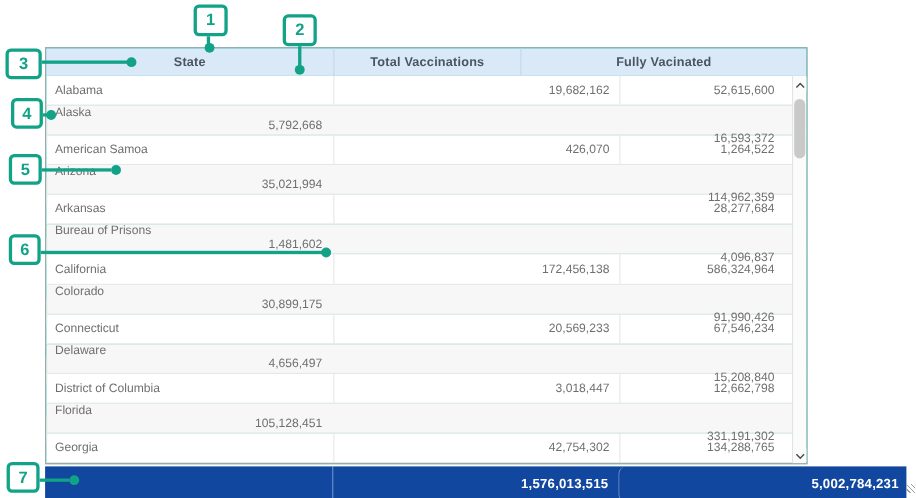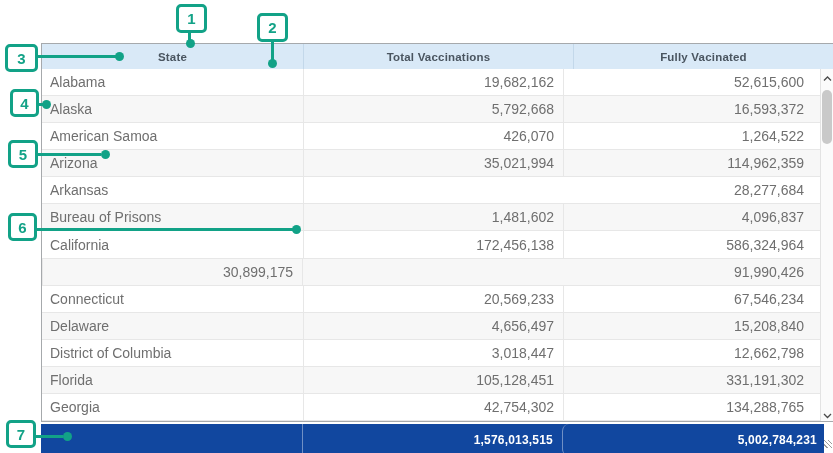--- a/index.html
+++ b/index.html
@@ -1,32 +1,32 @@
 <!DOCTYPE html>
 <html><head>
 <meta charset="utf-8">
 <style>
   html,body{margin:0;padding:0;background:#ffffff;}
   .canvas{position:relative;width:833px;height:453px;background:#ffffff;
           font-family:"Liberation Sans",sans-serif;overflow:hidden;}
 
   
-  .table{position:absolute;left:41px;top:43px;width:793px;height:379px;
+  .table{position:absolute;left:41px;top:43px;width:693px;height:379px;
          box-sizing:border-box;border:1px solid #a6a9ac;background:#14b8a6;}
   .header{display:flex;height:25px;background:#d9e9f7;}
   .hcell{box-sizing:border-box;display:flex;align-items:center;justify-content:center;
          font-size:11.5px;font-weight:bold;color:#4a5560;letter-spacing:.2px;cursor:pointer;}
   .hcell + .hcell{border-left:1px solid #c3d8ea;}
   .w1{width:261px;flex:none;}
   .w2{width:260px;flex:none;}
   .w3{flex:1;min-width:0;}
   .tbody{position:relative;height:352px;overflow:hidden;}
   .row{display:flex;height:27.08px;box-sizing:border-box;border-bottom:1px solid #e7e7e7;background:#fff;}
-  .row.alt{background:#f7f7f7;}
-  .cell{box-sizing:border-box;display:flex;align-items:center;font-size:14px;color:#6f6f6f;}
+  .row.alt{background:#f7f7f7;flex-direction:column;}
+  .cell{box-sizing:border-box;display:flex;align-items:center;font-size:11px;color:#6f6f6f;}
   .cell.c1{padding-left:8px;}
   .cell.c2{justify-content:flex-end;padding-right:9px;border-left:1px solid #e7e7e7;}
   .cell.c3{justify-content:flex-end;padding-right:29px;border-left:1px solid #e7e7e7;}
 
   
   .scrollbar{position:absolute;top:25px;right:0;width:13px;height:352px;
              box-sizing:border-box;background:#fbfbfb;border-left:1px solid #e3e3e3;}
   .sb-btn{position:absolute;left:0;width:12px;height:13px;display:flex;
           align-items:center;justify-content:center;cursor:pointer;background:#fbfbfb;}
   .sb-up{top:1px;}
@@ -96,20 +96,21 @@
           <div class="cell c1 w1">Bureau of Prisons</div>
           <div class="cell c2 w2">1,481,602</div>
           <div class="cell c3 w3">4,096,837</div>
         </div>
         <div class="row">
           <div class="cell c1 w1">California</div>
           <div class="cell c2 w2">172,456,138</div>
           <div class="cell c3 w3">586,324,964</div>
         </div>
         <div class="row alt">
+          <div class="cell c1 w1">Colorado</div>
           <div class="cell c2 w2">30,899,175</div>
           <div class="cell c3 w3">91,990,426</div>
         </div>
         <div class="row">
           <div class="cell c1 w1">Connecticut</div>
           <div class="cell c2 w2">20,569,233</div>
           <div class="cell c3 w3">67,546,234</div>
         </div>
         <div class="row alt">
           <div class="cell c1 w1">Delaware</div>

